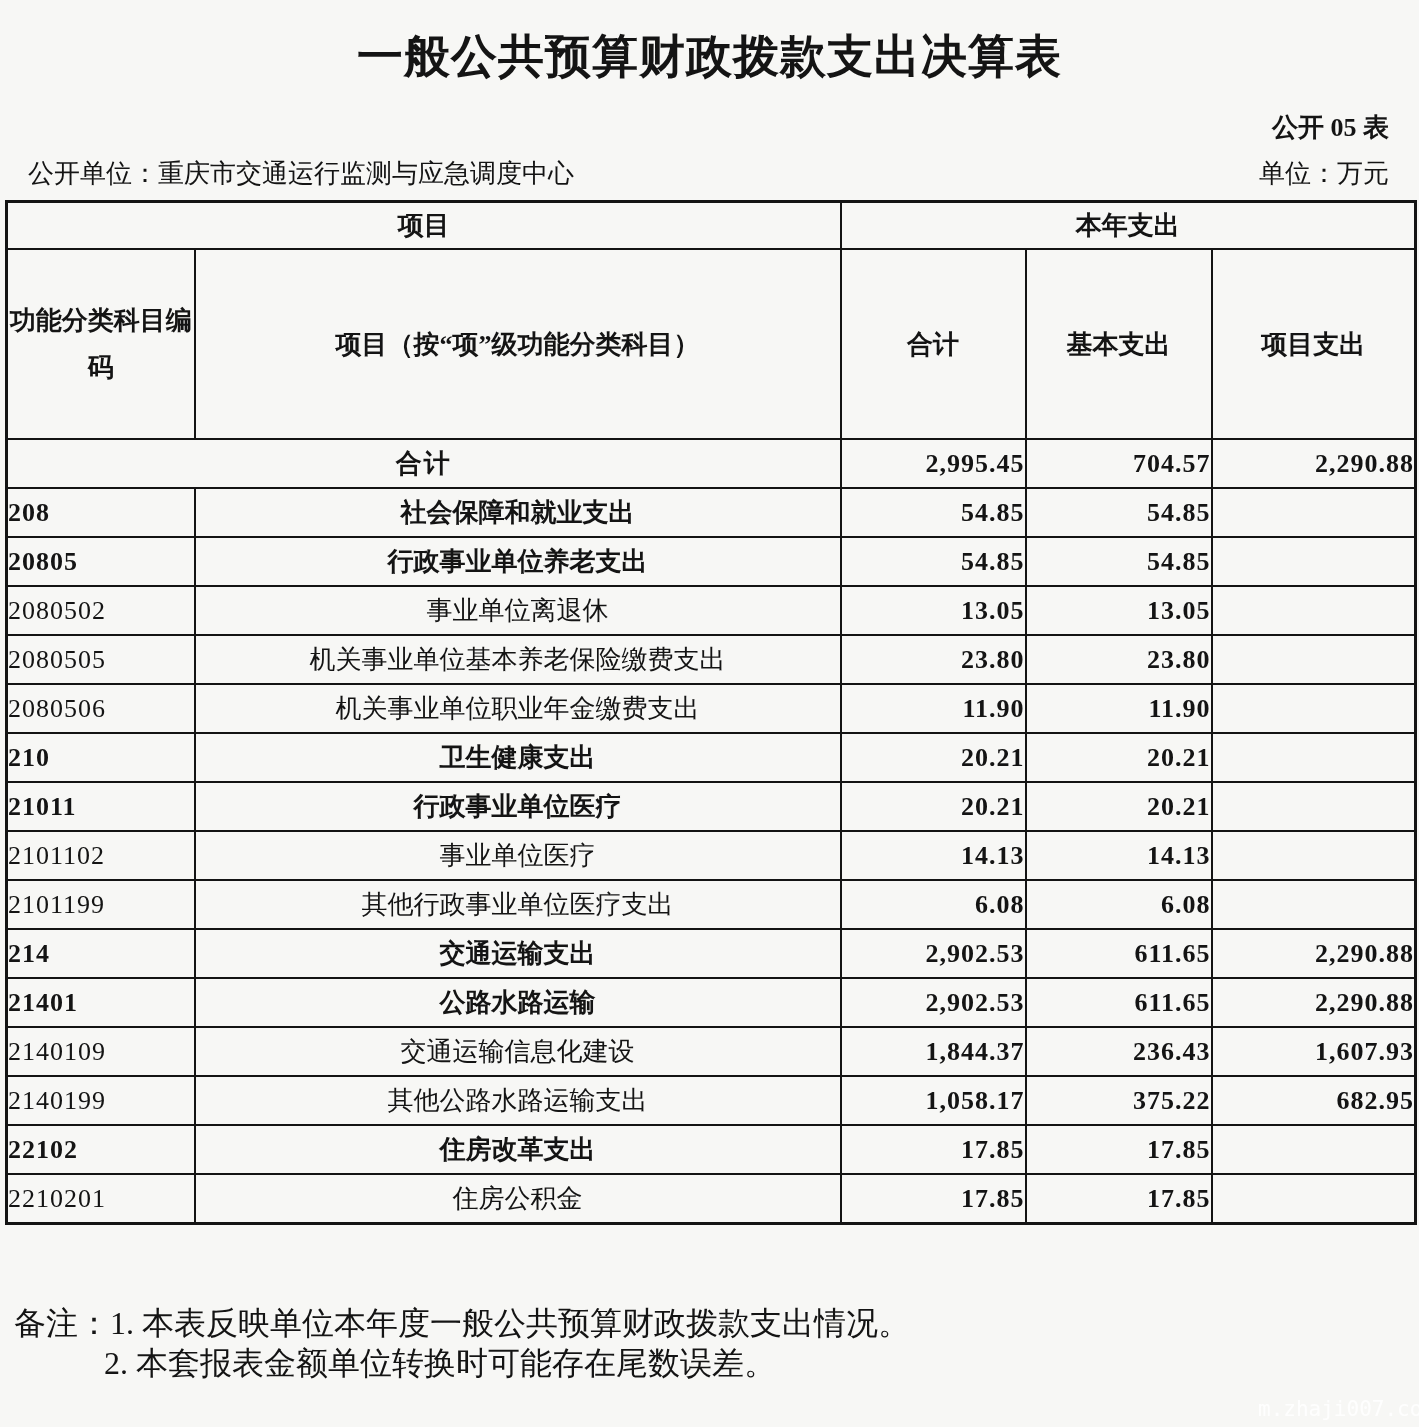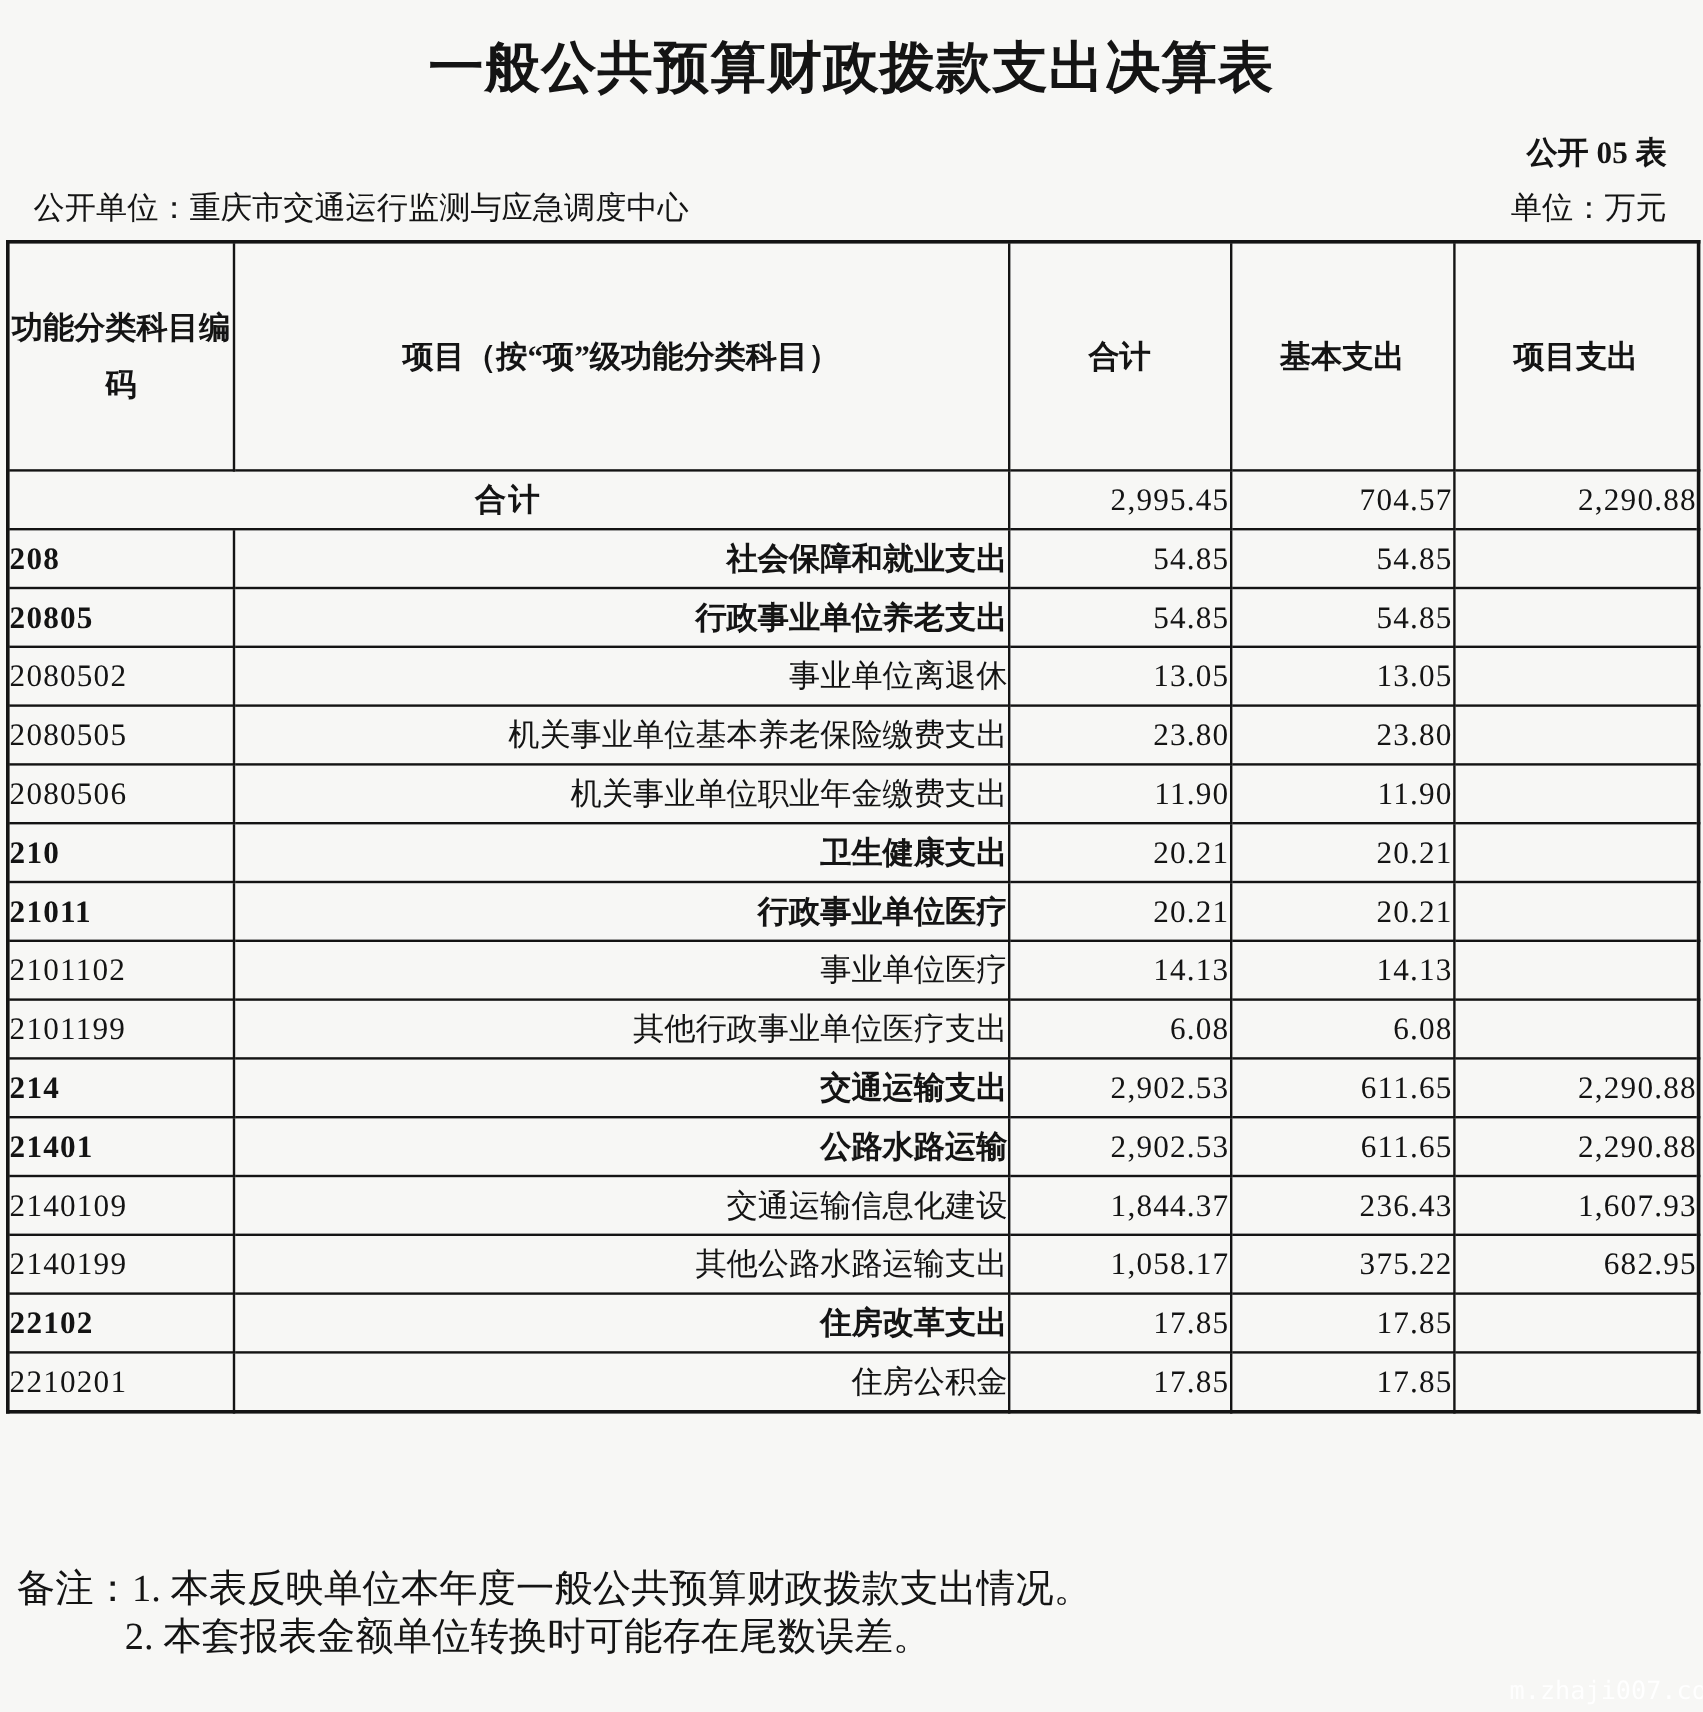--- a/index.html
+++ b/index.html
@@ -60,22 +60,22 @@
     padding: 0;
     overflow: hidden;
     vertical-align: middle;
   }
   table.fin th { font-weight: bold; text-align: center; }
   tr.hrow1 th { height: 45px; }
   tr.hrow2 th { height: 188px; line-height: 47px; }
   th.h-code { padding: 0 24px; border-radius: 32px; }
   tbody td { height: 47px; }
   td.code { text-align: left; padding-left: 14px; letter-spacing: 1px; }
-  td.name { text-align: right; padding-left: 14px; }
-  td.num  { text-align: right; padding-right: 20px; letter-spacing: 1px; }
+  td.name { text-align: center; padding-left: 14px; }
+  td.num  { text-align: right; padding-right: 20px; letter-spacing: 1px; font-weight: bold; }
   tr.bold-row td.code, tr.bold-row td.name { font-weight: bold; }
   td.total-label { text-align: center; font-weight: bold; letter-spacing: 2px; }
   .notes {
     position: absolute;
     top: 1303px;
     left: 14px;
     font-size: 32px;
     line-height: 40px;
   }
   .note-line2 { padding-left: 90px; }
@@ -101,20 +101,24 @@
 
 <table class="fin">
   <colgroup>
     <col style="width:188px">
     <col style="width:646px">
     <col style="width:185px">
     <col style="width:186px">
     <col style="width:204px">
   </colgroup>
   <thead>
+    <tr class="hrow1">
+      <th colspan="2">项目</th>
+      <th colspan="3">本年支出</th>
+    </tr>
     <tr class="hrow2">
       <th class="h-code">功能分类科目编码</th>
       <th>项目（按“项”级功能分类科目）</th>
       <th>合计</th>
       <th>基本支出</th>
       <th>项目支出</th>
     </tr>
   </thead>
   <tbody>
     <tr>

